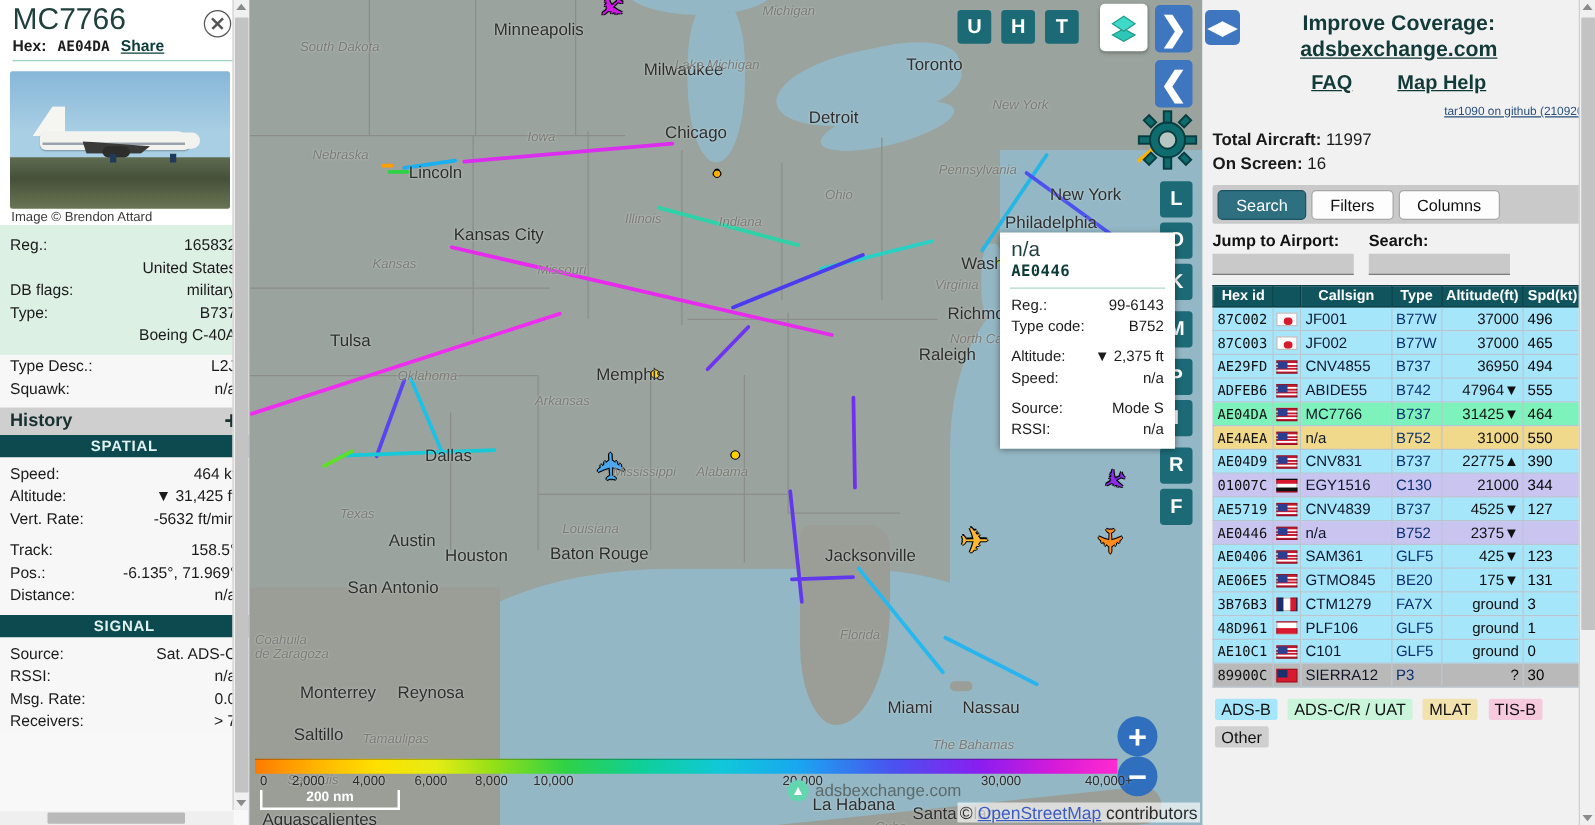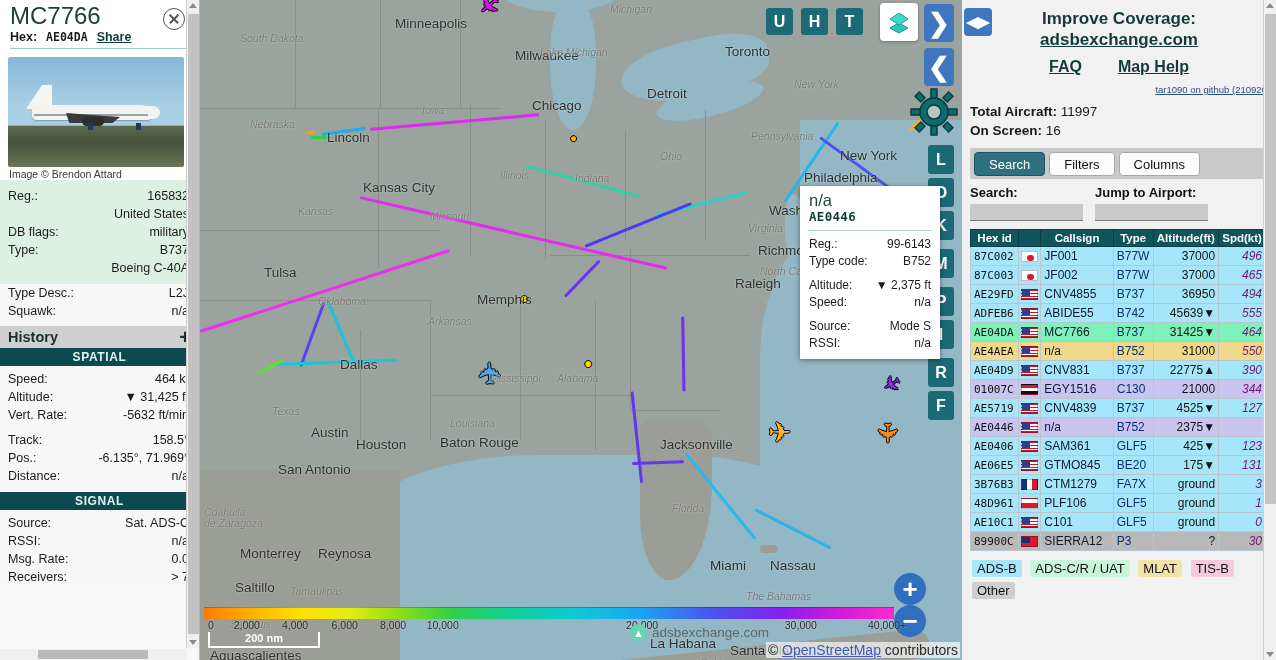--- a/index.html
+++ b/index.html
@@ -153,21 +153,21 @@
   
   #tbl { margin: 8px 10px 0 8px; width:296px; border-collapse:collapse; font-size:12px; }
   #tbl th { background:#10555e; color:#fff; font-size:11.5px; font-weight:bold; padding:2px 3px;
      border:1px solid #0b3d45; text-align:center; white-space:nowrap; }
   #tbl td { border:1px solid #b8c6d2; padding:1px 3px; white-space:nowrap; height:19px; }
   #tbl td.hex { font-family:"DejaVu Sans Mono", monospace; font-size:11px; color:#111; width:48px; }
   #tbl td.flag { width:22px; padding:0 2px; text-align:center; }
   #tbl td.cs  { color:#0f172a; width:72px; }
   #tbl td.ty  { color:#0b2f6e; width:38px; }
   #tbl td.alt { color:#111; text-align:right; width:56px; }
-  #tbl td.spd { color:#701a75; text-align:right; width:38px;font-style:italic; }
+  #tbl td.spd { color:#000000; text-align:left; width:38px; }
   tr.r-blue td { background:#a6e6fb; }
   tr.r-green td { background:#7df3bb; }
   tr.r-yellow td { background:#f0d98a; }
   tr.r-purple td { background:#c9c4f0; }
   tr.r-grey td { background:#b9b9b9; }
   .flagimg { display:inline-block; width:17px; height:11px; vertical-align:middle; position:relative; overflow:hidden;
       border:1px solid rgba(0,0,0,.25); }
   .f-us { background: repeating-linear-gradient(#c6192e 0 1.4px, #fff 1.4px 2.8px); }
   .f-us::after { content:''; position:absolute; left:0; top:0; width:8px; height:6px; background:#2c3e8f; }
   .f-jp { background:#fff; }
@@ -591,26 +591,26 @@
         <span>16</span></div>
     </div>
 
     <div class="tabs">
       <div class="tab active">Search</div>
       <div class="tab">Filters</div>
       <div class="tab">Columns</div>
     </div>
 
     <div class="srch-row">
+      <div class="srch-col wide">
+        <label>Jump to Airport:</label>
+        <input type="text" value="" style="">
+      </div>
       <div class="srch-col">
         <label>Search:</label>
-        <input type="text" value="" style="">
-      </div>
-      <div class="srch-col wide">
-        <label>Jump to Airport:</label>
         <input type="text" value="" style="">
       </div>
     </div>
 
     <table id="tbl">
       <thead>
         <tr>
           <th>Hex id</th>
           <th></th>
           <th>Callsign</th>
@@ -642,21 +642,21 @@
             <td class="cs">CNV4855</td>
             <td class="ty">B737</td>
             <td class="alt">36950</td>
             <td class="spd">494</td>
           </tr>
           <tr class="r-blue">
             <td class="hex">ADFEB6</td>
             <td class="flag"><span class="flagimg f-us"></span></td>
             <td class="cs">ABIDE55</td>
             <td class="ty">B742</td>
-            <td class="alt">45639▼</td>
+            <td class="alt">47964▼</td>
             <td class="spd">555</td>
           </tr>
           <tr class="r-green">
             <td class="hex">AE04DA</td>
             <td class="flag"><span class="flagimg f-us"></span></td>
             <td class="cs">MC7766</td>
             <td class="ty">B737</td>
             <td class="alt">31425▼</td>
             <td class="spd">464</td>
           </tr>

